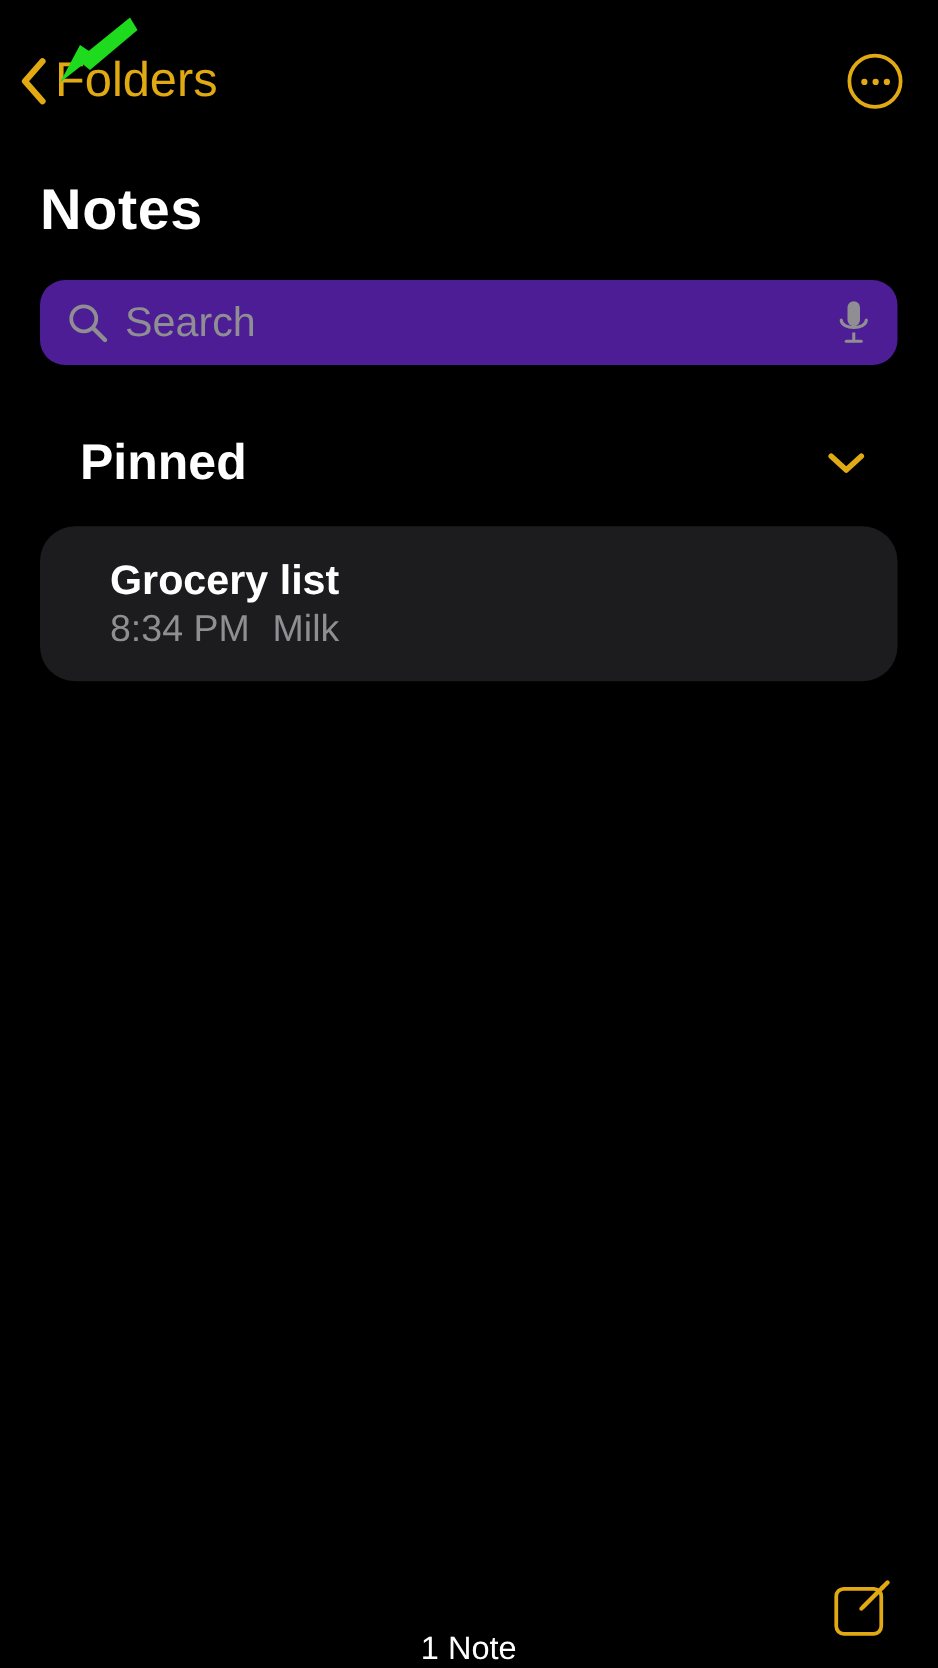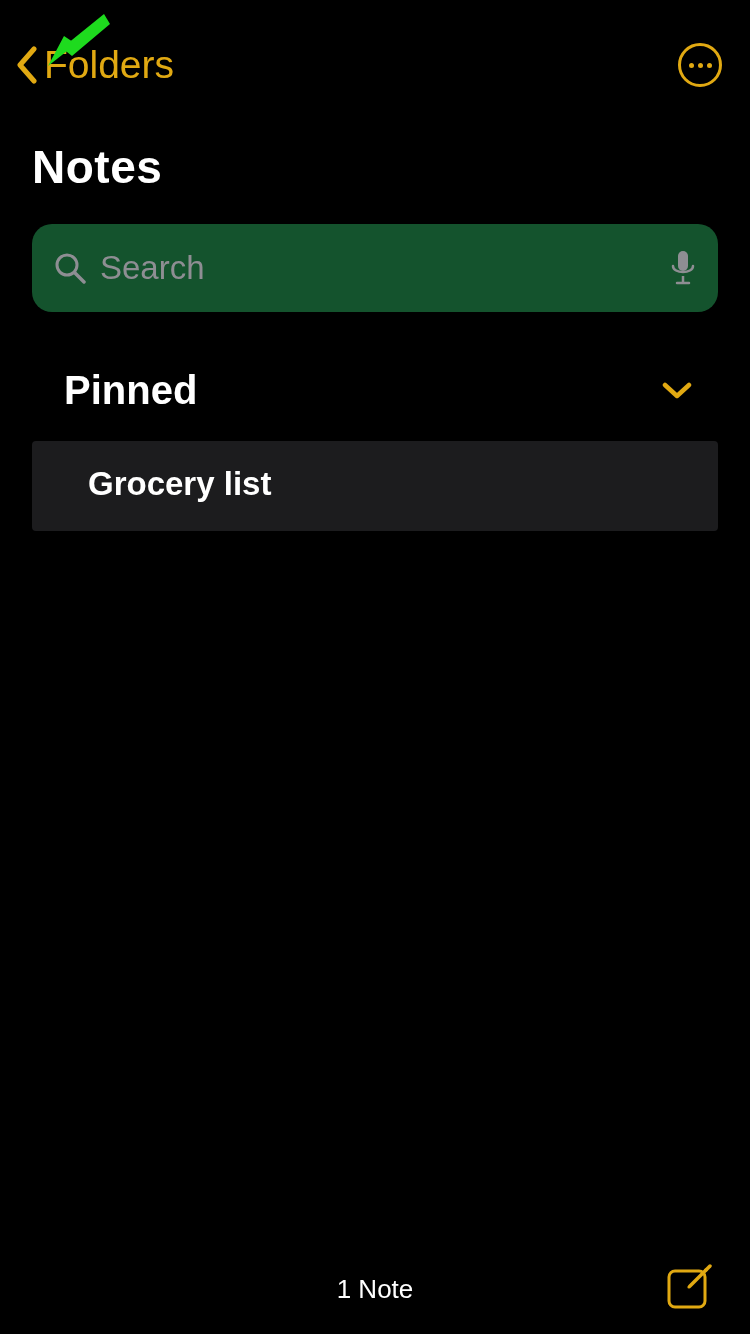--- a/index.html
+++ b/index.html
@@ -58,23 +58,23 @@
       border-radius: 50%;
     }
     .page-title {
       font-size: 46px;
       font-weight: 700;
       padding: 30px 32px 20px 32px;
       letter-spacing: 0.5px;
     }
     .search-container {
       margin: 10px 32px 0 32px;
-      background: #14532d;
+      background: #4c1d95;
       border-radius: 20px;
-      height: 88px;
+      height: 68px;
       display: flex;
       align-items: center;
       padding: 0 22px;
       gap: 14px;
     }
     .search-icon {
       width: 32px;
       height: 32px;
       flex-shrink: 0;
     }
@@ -106,21 +106,21 @@
       font-weight: 700;
     }
     .collapse-chevron {
       width: 30px;
       height: 18px;
       cursor: pointer;
     }
     .note-item {
       margin: 14px 32px 0 32px;
       background: #1C1C1E;
-      border-radius: 4px;
+      border-radius: 28px;
       padding: 24px 28px 24px 56px;
       cursor: pointer;
     }
     .note-title {
       font-size: 33px;
       font-weight: 600;
       margin-bottom: 4px;
     }
     .note-meta {
       font-size: 30px;
@@ -134,21 +134,21 @@
       display: inline;
       margin-left: 10px;
     }
     .bottom-bar {
       position: absolute;
       bottom: 0;
       left: 0;
       right: 0;
       height: 90px;
       display: flex;
-      align-items: center;
+      align-items: flex-end;
       justify-content: center;
     }
     .note-count {
       font-size: 26px;
       font-weight: 500;
       color: #ffffff;
     }
     .compose-button {
       position: absolute;
       right: 38px;
@@ -212,20 +212,24 @@
 
 <div class="section-header">
   <div class="section-title">Pinned</div>
   <svg class="collapse-chevron" viewBox="0 0 30 18">
     <polyline points="3,3 15,14 27,3" fill="none" stroke="#E1A912" stroke-width="4.5" stroke-linecap="round" stroke-linejoin="round"></polyline>
   </svg>
 </div>
 
 <div class="note-item">
   <div class="note-title">Grocery list</div>
+  <div class="note-meta">
+    <span class="note-time">8:34 PM</span>
+    <span class="note-preview">Milk</span>
+  </div>
 </div>
 
 <div class="bottom-bar">
   <div class="note-count">1 Note</div>
   <svg class="compose-button" viewBox="0 0 46 46">
     <rect x="3" y="7" width="36" height="36" rx="6" fill="none" stroke="#E1A912" stroke-width="3"></rect>
     <path d="M 24 22 L 40 6" stroke="#E1A912" stroke-width="3.5" stroke-linecap="round"></path>
     <path d="M 40 6 L 44 2" stroke="#E1A912" stroke-width="3.5" stroke-linecap="round"></path>
     <circle cx="23" cy="23" r="1.6" fill="#E1A912"></circle>
   </svg>

